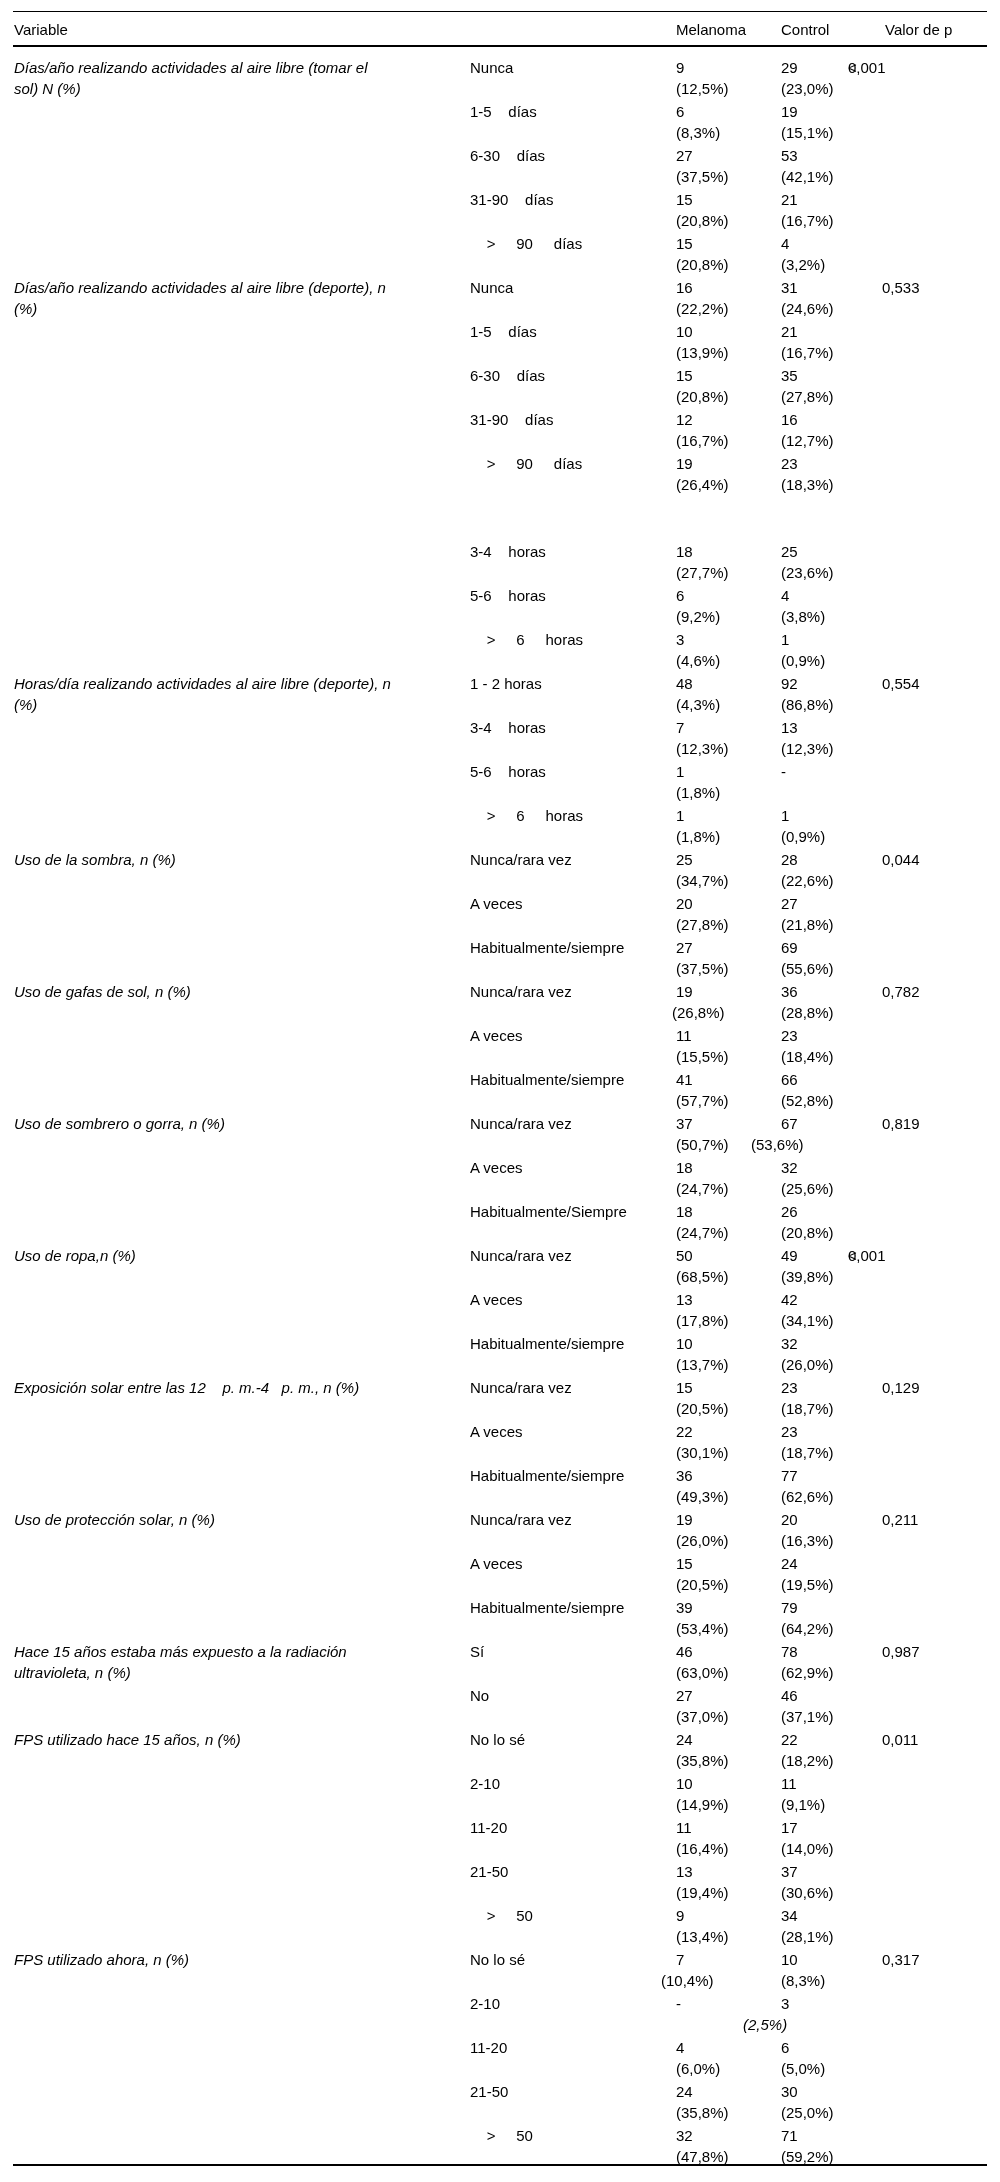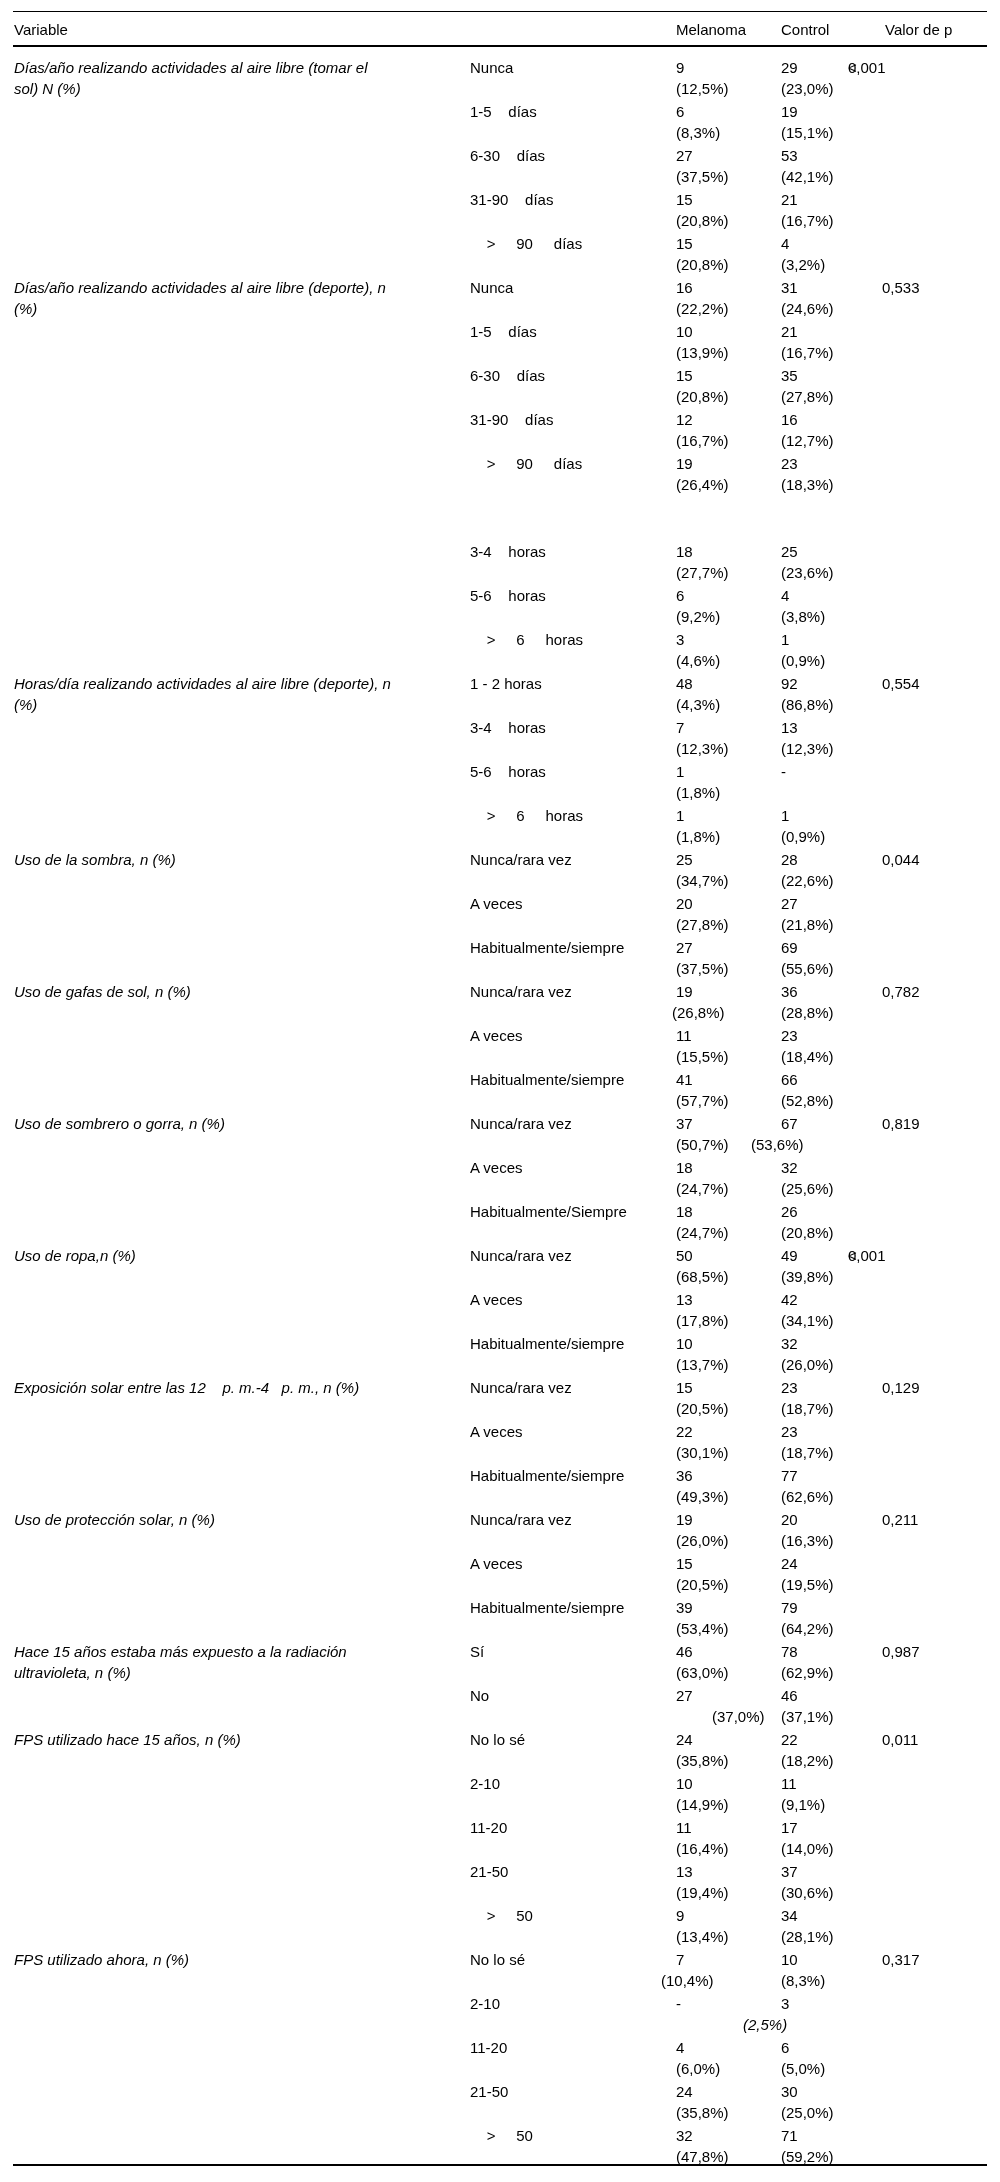--- a/index.html
+++ b/index.html
@@ -305,21 +305,21 @@
         <span class="cat" style="left: 470px;">Sí</span>
         <span class="num" style="left: 676px;">46</span>
         <span class="num" style="left: 781px;">78</span>
         <span class="pct" style="left: 676px;">(63,0%)</span>
         <span class="pct" style="left: 781px;">(62,9%)</span>
       </div>
       <div class="row" style="left: 0px; top: 1685px;">
         <span class="cat" style="left: 470px;">No</span>
         <span class="num" style="left: 676px;">27</span>
         <span class="num" style="left: 781px;">46</span>
-        <span class="pct" style="left: 676px; margin-left: 36px;">(37,0%)</span>
+        <span class="pct" style="left: 676px;">(37,0%)</span>
         <span class="pct" style="left: 781px;">(37,1%)</span>
       </div>
       <div class="row" style="left: 0px; top: 1729px;">
         <div class="var-label">FPS utilizado hace 15 años, n (%)</div>
         <span class="p-cell" style="left: 882px;"><span class="p-val">0,011</span></span>
         <span class="cat" style="left: 470px;">No lo sé</span>
         <span class="num" style="left: 676px;">24</span>
         <span class="num" style="left: 781px;">22</span>
         <span class="pct" style="left: 676px;">(35,8%)</span>
         <span class="pct" style="left: 781px;">(18,2%)</span>

